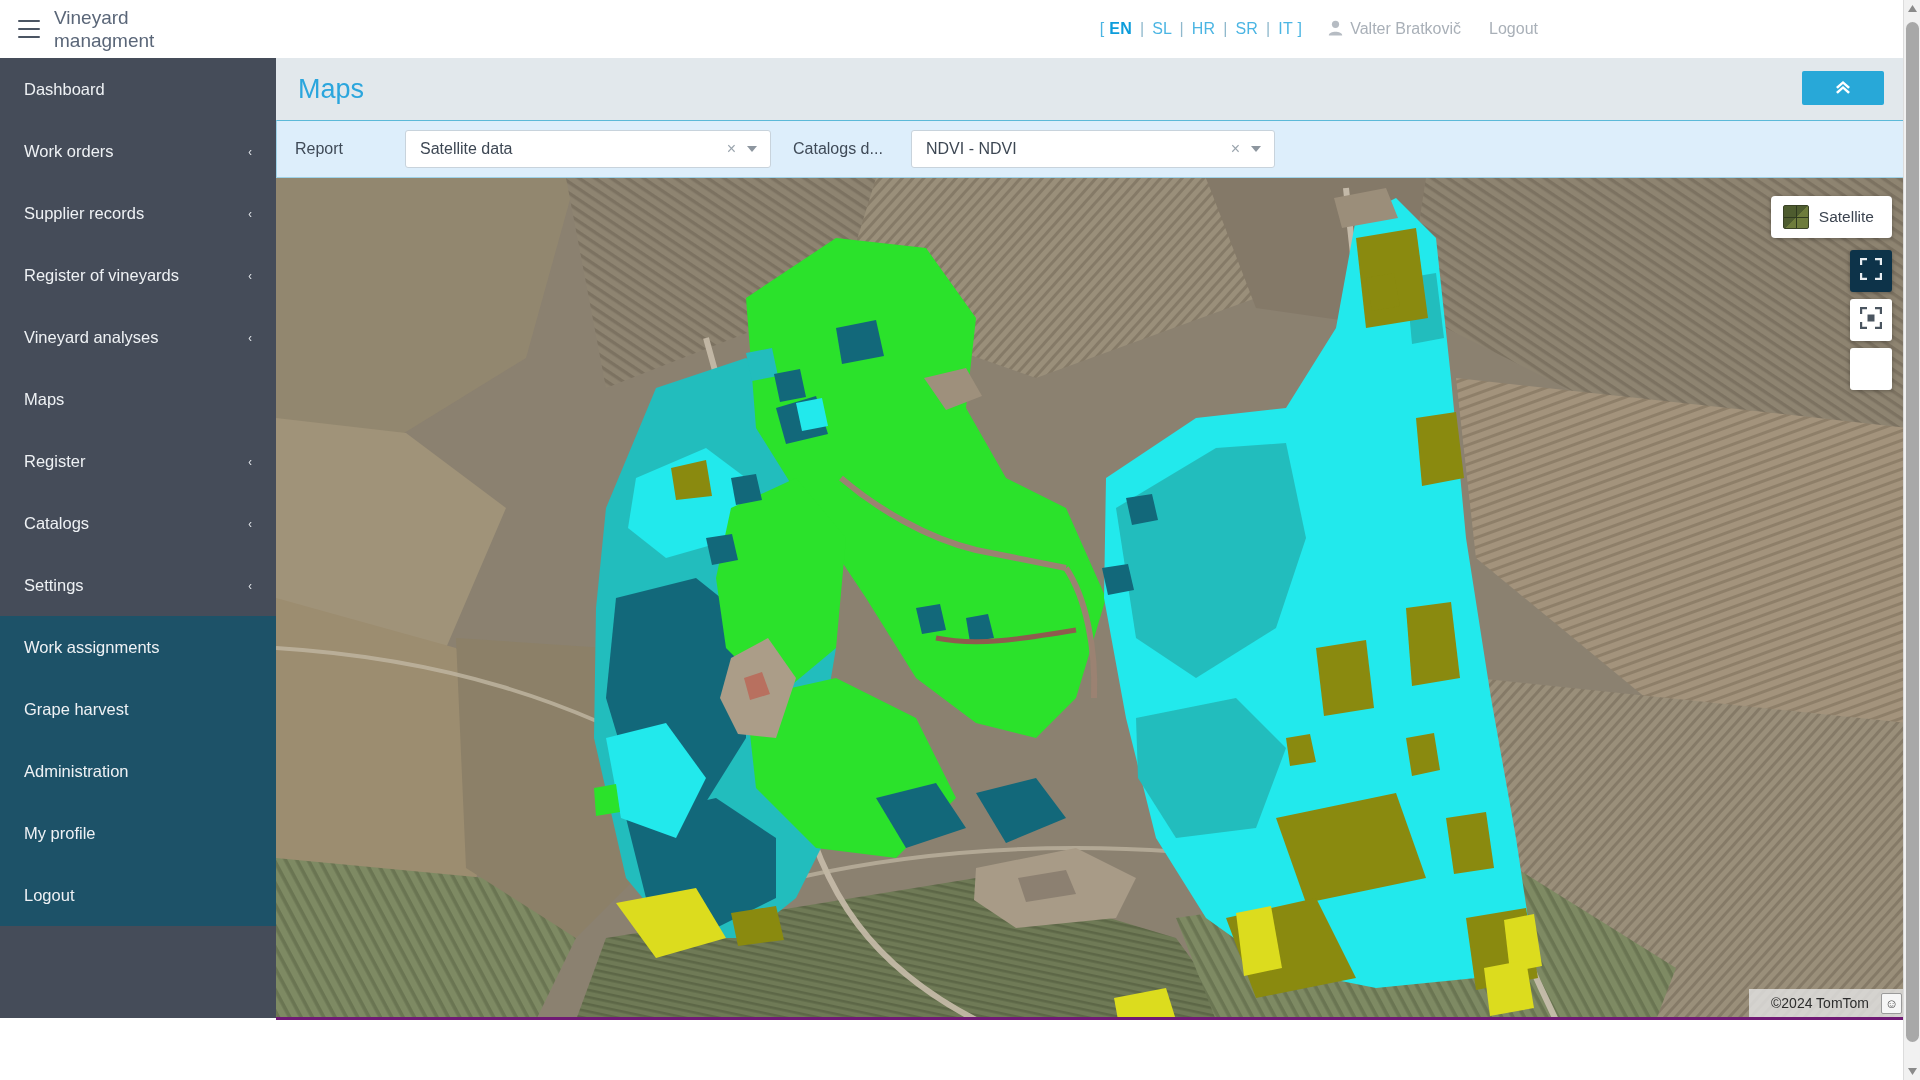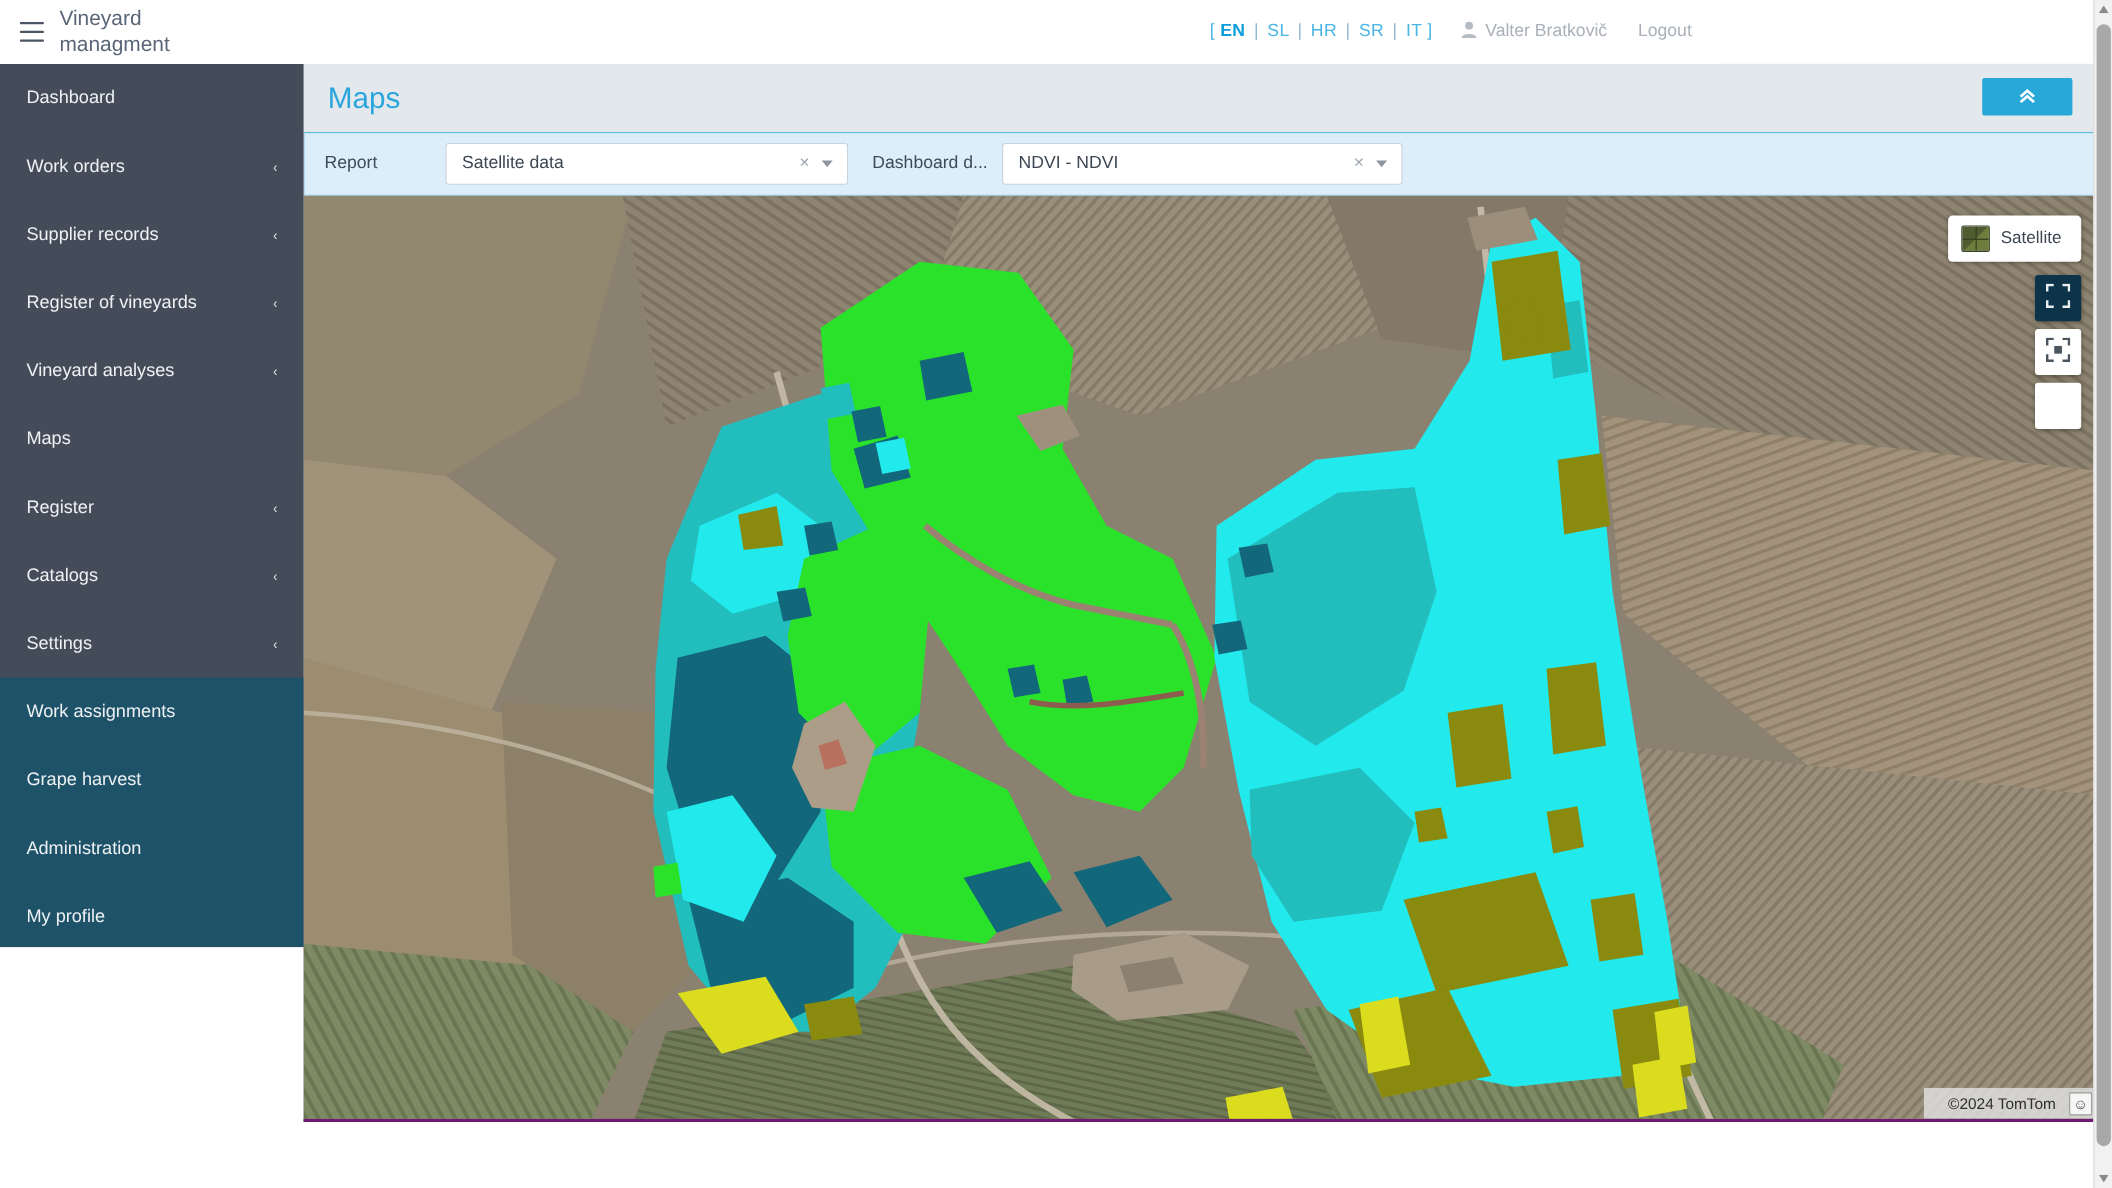--- a/index.html
+++ b/index.html
@@ -55,21 +55,21 @@
   .user-block {
     display: flex; align-items: center; gap: 7px;
     margin-left: 26px; color: #a9b0b8; white-space: nowrap;
   }
   .user-icon { font-size: 15px; color: #b6bcc3; }
   .logout-link { margin-left: 28px; color: #a9b0b8; cursor: pointer; white-space: nowrap; }
 
   
   .sidebar {
     position: absolute; left: 0; top: 58px;
-    width: 276px; height: 803px;
+    width: 276px; height: 960px;
     background: #454c59;
     z-index: 35;
     overflow: hidden;
   }
   .nav-item {
     height: 62px;
     display: flex; align-items: center;
     padding: 0 24px 0 24px;
     color: #eef1f4; font-size: 16.5px;
     cursor: pointer; position: relative;
@@ -345,21 +345,21 @@
   </div>
 
   <div class="filter-bar">
     <div class="filter-label">Report</div>
     <div class="select2 w1">
       <span>Satellite data</span>
       <span class="clear">×</span>
       <span class="caret"></span>
     </div>
 
-    <div class="filter-label second">Dashboard d...</div>
+    <div class="filter-label second">Catalogs d...</div>
     <div class="select2 w2">
       <span>NDVI - NDVI</span>
       <span class="clear">×</span>
       <span class="caret"></span>
     </div>
   </div>
 
   <div class="map-wrap">
     <svg class="map-canvas" viewBox="0 0 1632 842" preserveAspectRatio="none">
       <defs>

